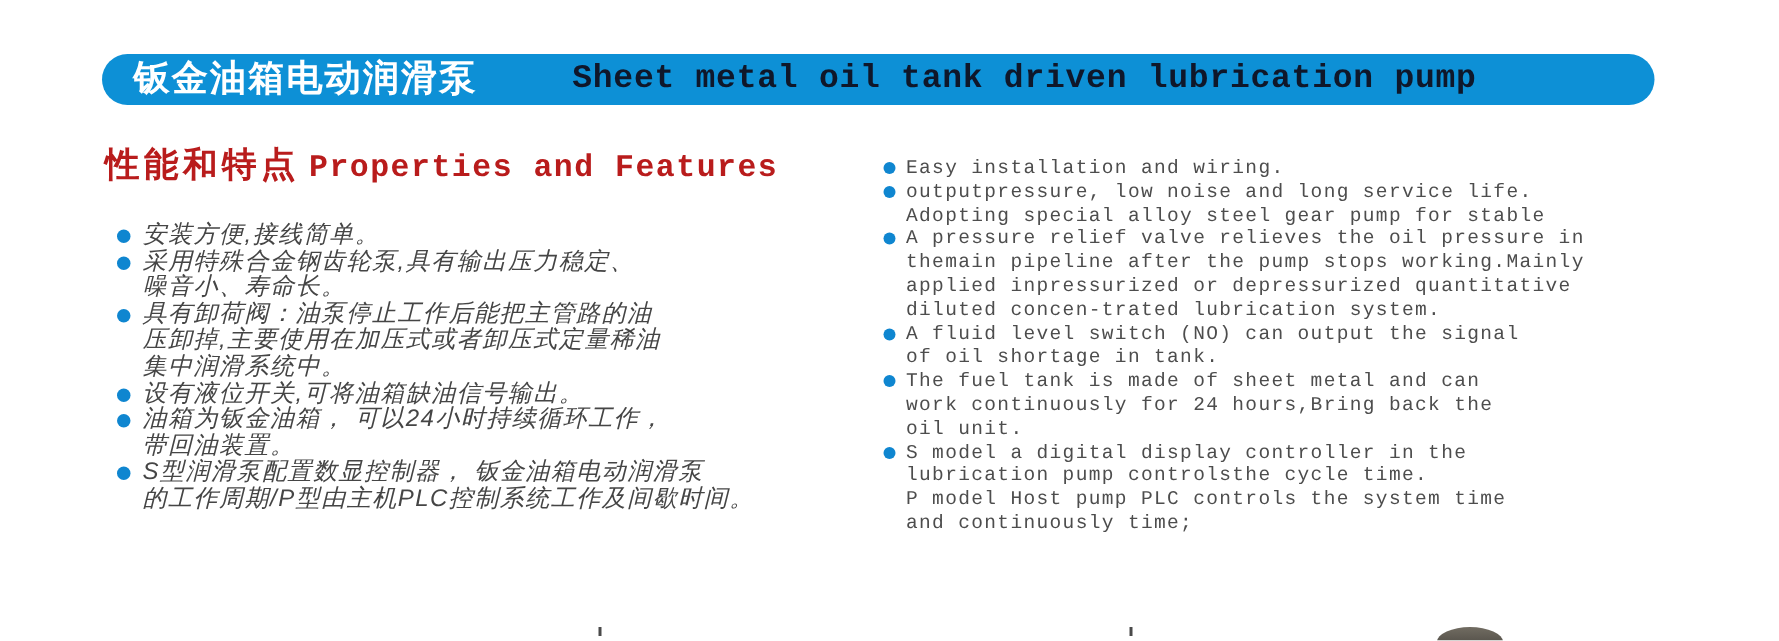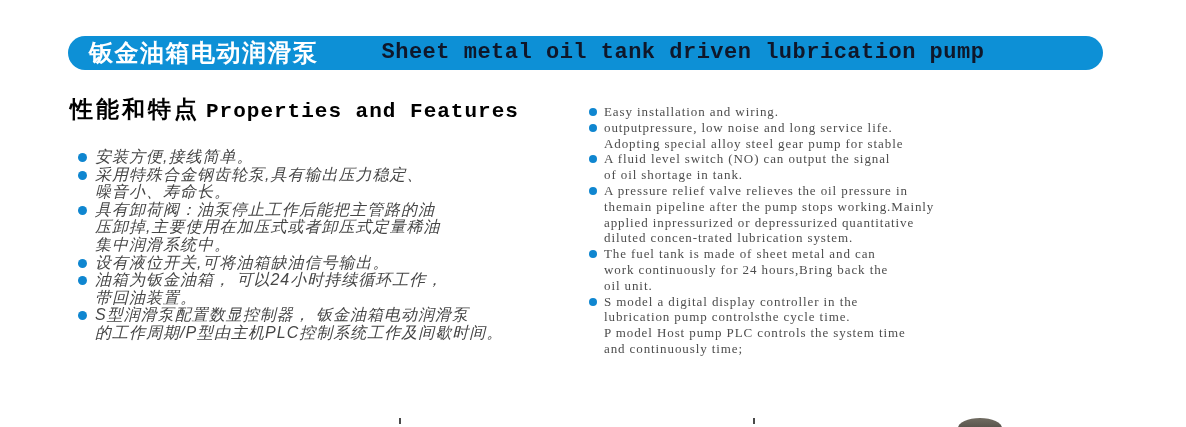--- a/index.html
+++ b/index.html
@@ -45,21 +45,21 @@
     margin-left: 30px;
     line-height: 34px;
   }
 
   
   .section-title {
     position: absolute;
     left: 70px;
     top: 94px;
     white-space: nowrap;
-    color: #000000;
+    color: #b91c1c;
   }
   .section-title-zh {
     font-size: 23px;
     font-weight: bold;
     letter-spacing: 3px;
   }
   .section-title-en {
     font-family: "Liberation Mono", monospace;
     font-size: 21px;
     font-weight: bold;
@@ -87,21 +87,21 @@
   .col-left .dot  { width: 9px; height: 9px; margin-top: 5px; margin-right: 8px; }
   .col-left .lines {
     font-size: 16px;
     line-height: 17.6px;
     letter-spacing: 1px;
     color: #454545;
     font-style: italic;
   }
   .col-right .dot { width: 8px; height: 8px; margin-top: 4px; margin-right: 7px; }
   .col-right .lines {
-    font-family: Liberation Serif, serif;
+    font-family: Liberation Mono, monospace;
     font-size: 13px;
     line-height: 15.8px;
     letter-spacing: 0.9px;
     color: #4d4d4d;
   }
 
   
   .bottom-tick {
     position: absolute;
     width: 2px;
@@ -189,36 +189,36 @@
       <div class="feature">
         <span class="dot"></span>
         <div class="lines">
           <div>outputpressure, low noise and long service life.</div>
           <div>Adopting special alloy steel gear pump for stable</div>
         </div>
       </div>
       <div class="feature">
         <span class="dot"></span>
         <div class="lines">
-          <div>A fluid level switch (NO) can output the signal</div>
-          <div>of oil shortage in tank.</div>
-        </div>
-      </div>
-      <div class="feature">
-        <span class="dot"></span>
-        <div class="lines">
           <div>A pressure relief valve relieves the oil pressure in</div>
           <div>themain pipeline after the pump stops working.Mainly</div>
           <div>applied inpressurized or depressurized quantitative</div>
           <div>diluted concen-trated lubrication system.</div>
         </div>
       </div>
       <div class="feature">
         <span class="dot"></span>
         <div class="lines">
+          <div>A fluid level switch (NO) can output the signal</div>
+          <div>of oil shortage in tank.</div>
+        </div>
+      </div>
+      <div class="feature">
+        <span class="dot"></span>
+        <div class="lines">
           <div>The fuel tank is made of sheet metal and can</div>
           <div>work continuously for 24 hours,Bring back the</div>
           <div>oil unit.</div>
         </div>
       </div>
       <div class="feature">
         <span class="dot"></span>
         <div class="lines">
           <div>S model a digital display controller in the</div>
           <div>lubrication pump controlsthe cycle time.</div>

